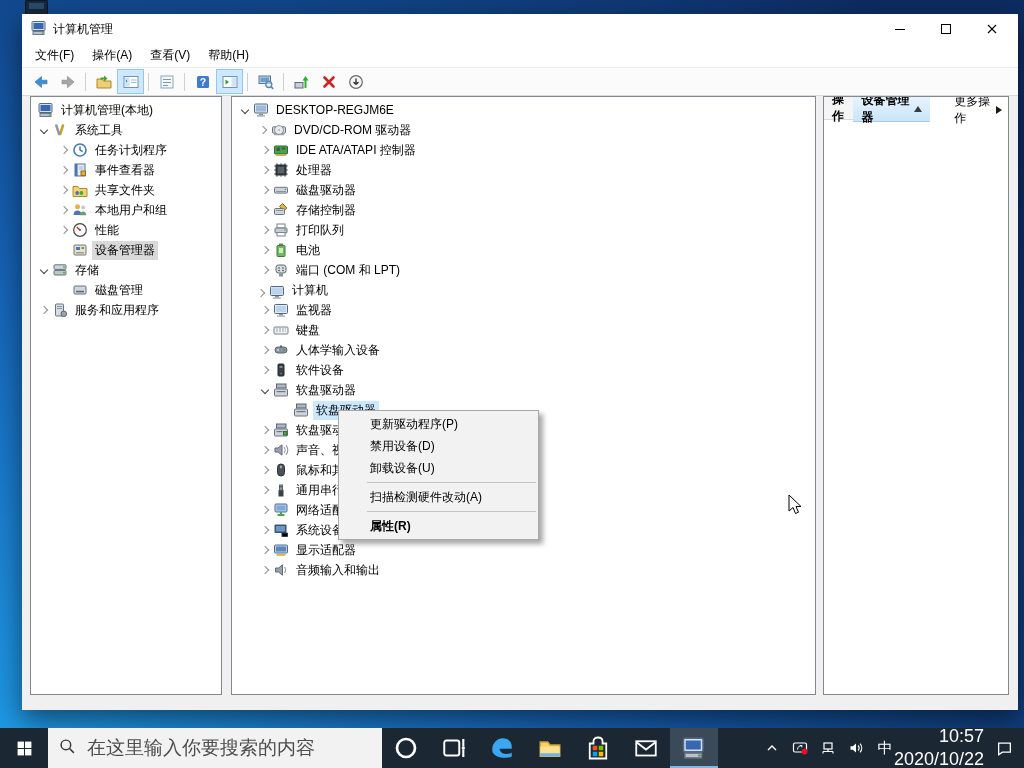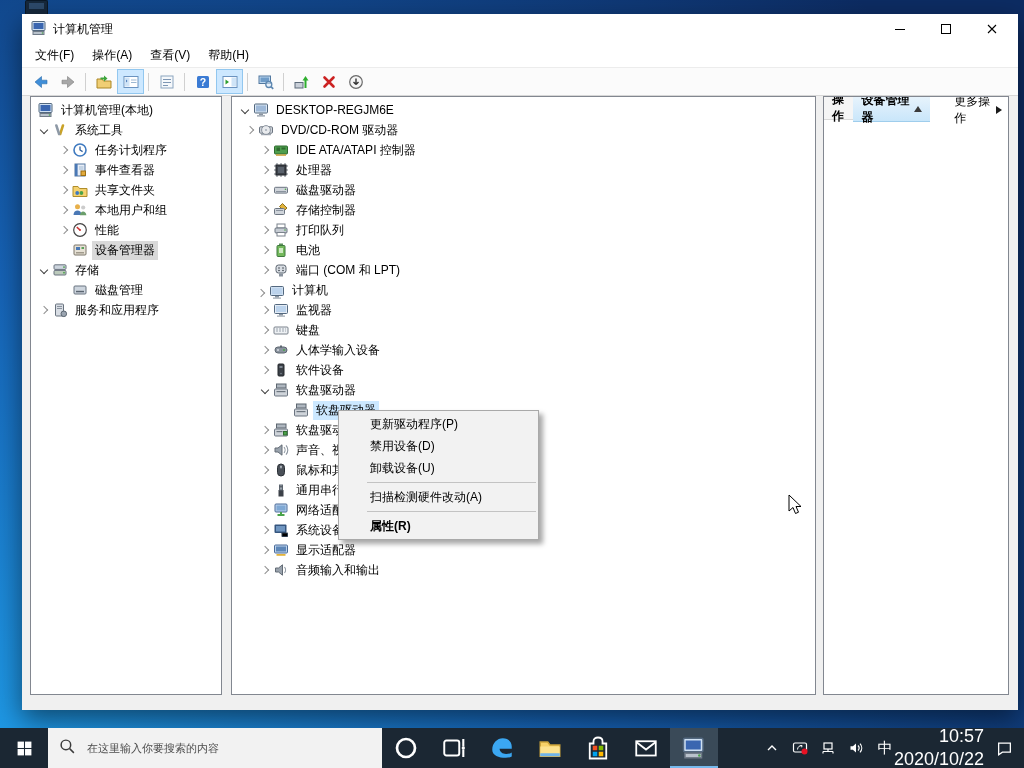--- a/index.html
+++ b/index.html
@@ -64,21 +64,21 @@
   .ap-more{height:26px;display:flex;align-items:center;padding-left:24px;}
   .tri-right{width:0;height:0;border-top:4px solid transparent;border-bottom:4px solid transparent;
        border-left:6px solid #1b1b1b;margin-left:auto;margin-right:6px;}
 
   
   .taskbar{position:absolute;left:0;right:0;bottom:0;height:40px;background:#1b2733;display:flex;
        align-items:stretch;color:#fff;z-index:60;}
   .tb-btn{width:48px;display:flex;align-items:center;justify-content:center;flex:0 0 auto;}
   .tb-btn.active-app{background:#3a4a58;box-shadow:inset 0 -2px 0 #76b9ed;}
   .tb-search{width:312px;background:#f2f2f2;display:flex;align-items:center;gap:9px;padding:0 11px;flex:0 0 auto;}
-  .tb-search input{border:none;outline:none;background:transparent;font-size:11px;width:240px;
+  .tb-search input{border:none;outline:none;background:transparent;font-size:19px;width:240px;
        font-family:"Liberation Sans","DejaVu Sans",sans-serif;color:#4d7c0f;}
   .tb-search input::placeholder{color:#4d4d4d;opacity:1;}
   .tray{margin-left:auto;display:flex;align-items:stretch;}
   .tray-btn{display:flex;align-items:center;justify-content:center;width:28px;}
   .ime{font-size:15px;width:30px;display:flex;align-items:center;justify-content:center;}
   .clock{width:84px;display:flex;flex-direction:column;align-items:flex-end;justify-content:center;
        font-size:18px;line-height:15px;gap:8px;}
   .action-center{width:40px;display:flex;align-items:center;justify-content:center;}
 
   .cursor{position:absolute;left:788px;top:494px;z-index:100;pointer-events:none;}
@@ -383,21 +383,21 @@
           <span class="icon">
             <svg width="16" height="16" viewBox="0 0 16 16">
               <rect x="1.5" y="2" width="13" height="9" rx="1" fill="#dbe7f3" stroke="#53687f"></rect>
               <rect x="3" y="3.5" width="10" height="6" fill="#9fb9d8"></rect>
               <rect x="6" y="11.5" width="4" height="1.6" fill="#8a95a1"></rect>
               <rect x="4" y="13.3" width="8" height="1.2" fill="#8a95a1"></rect>
             </svg>
           </span>
           <span class="tlabel">DESKTOP-REGJM6E</span>
         </div>
-        <div class="trow" style="padding-left: 11px;">
+        <div class="trow" style="padding-left: 24px;">
           <span class="arrow-slot">
             <span class="chev right"></span>
           </span>
           <span class="icon">
             <svg width="16" height="16" viewBox="0 0 16 16">
               <rect x="1.5" y="4.8" width="13" height="6.4" rx="1" fill="#cfd4da" stroke="#6b7480"></rect>
               <circle cx="8" cy="8" r="4.4" fill="#e9ebee" stroke="#8a939e"></circle>
               <circle cx="8" cy="8" r="1.1" fill="#aab2bb"></circle>
               <rect x="3" y="12.2" width="10" height="1" fill="#8a939e"></rect>
             </svg>

